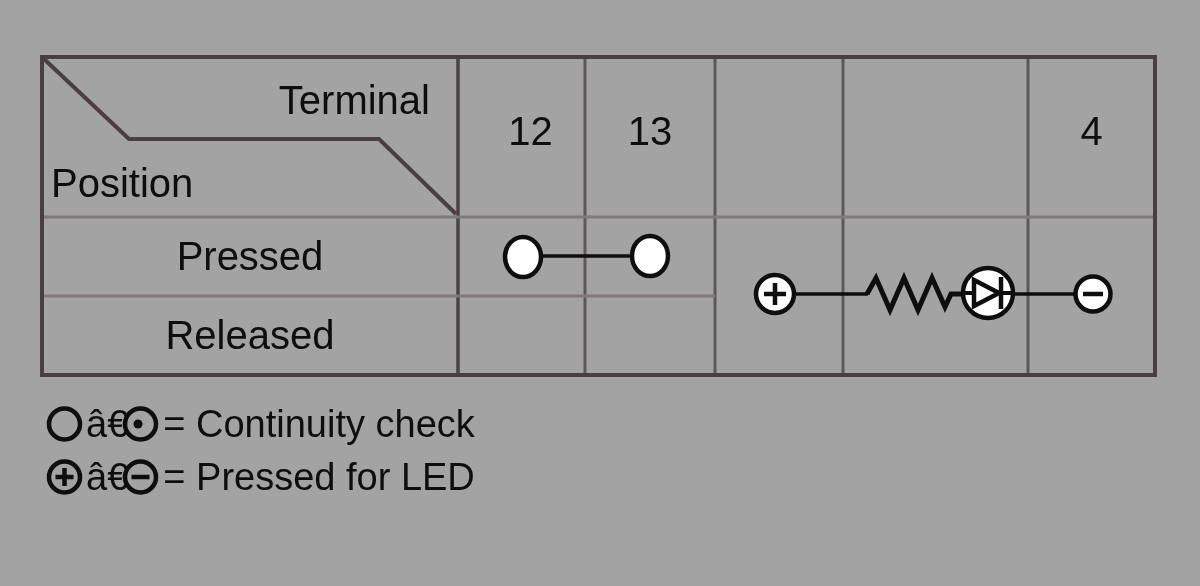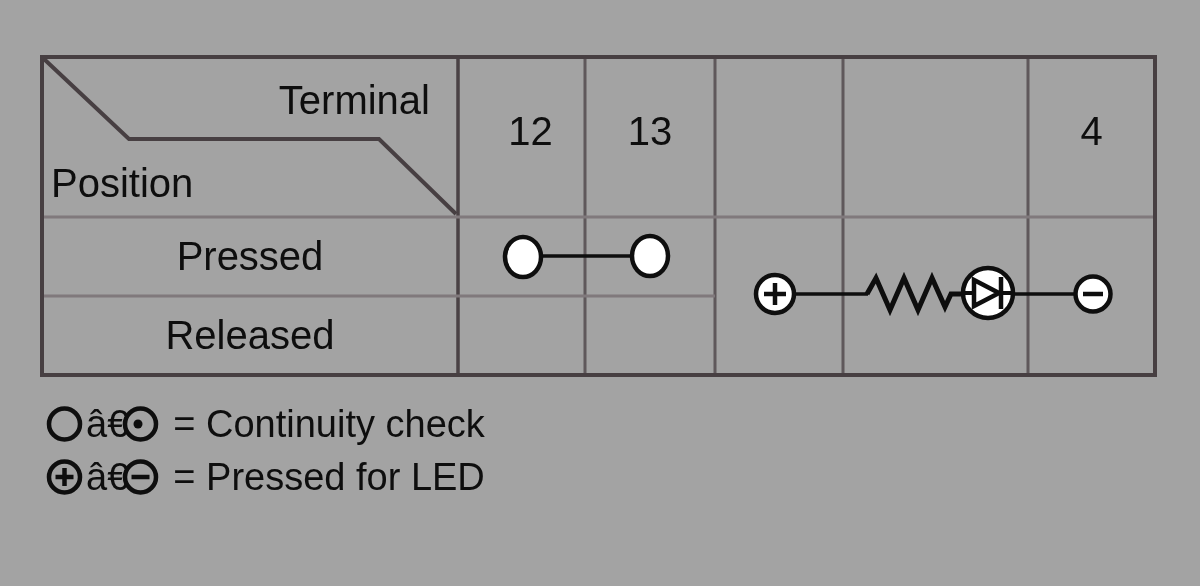--- a/index.html
+++ b/index.html
@@ -15,21 +15,21 @@
     font-size:40px; line-height:1; white-space:nowrap;
   }
   .corner-top { justify-content:flex-end; }
   .corner-bottom { justify-content:flex-start; }
   .legend-row {
     position:absolute; left:46px; display:flex; align-items:center;
     font-size:38px; line-height:1; white-space:nowrap; height:42px;
   }
   .legend-sep { margin-left:3px; letter-spacing:0px; }
   .legend-icon2 { margin-left:-6px; }
-  .legend-text { margin-left:14px; }
+  .legend-text { margin-left:4px; }
   svg { display:block; }
 </style>
 </head>
 <body>
 
 <div class="stage">
 
   <svg class="abs" width="1200" height="586" viewBox="0 0 1200 586" style="left:0; top:0;">
     <g fill="none">
 

